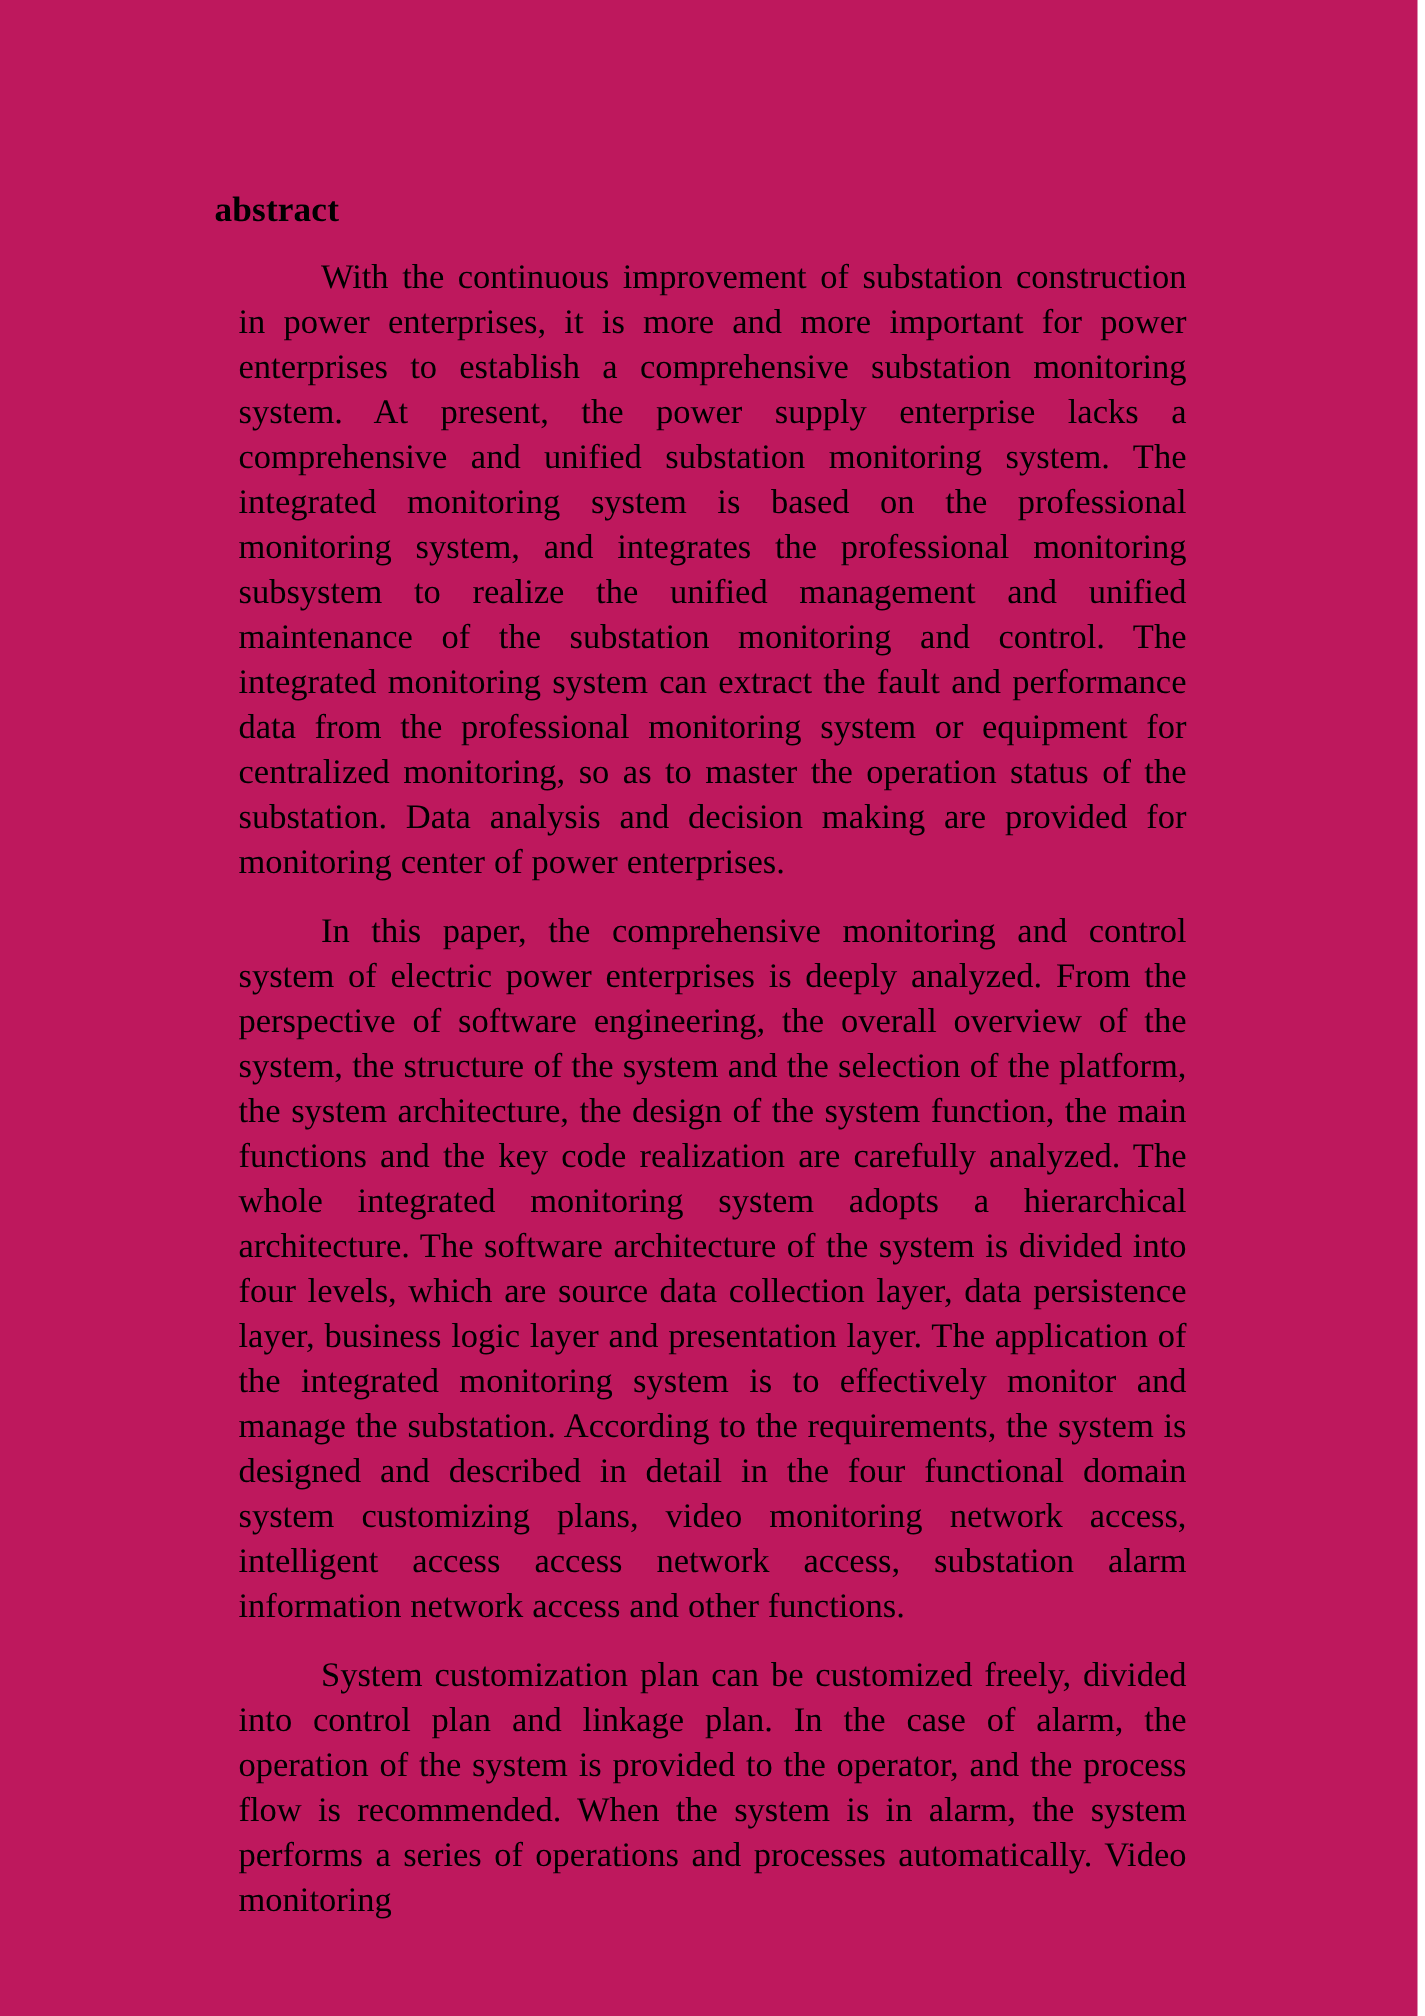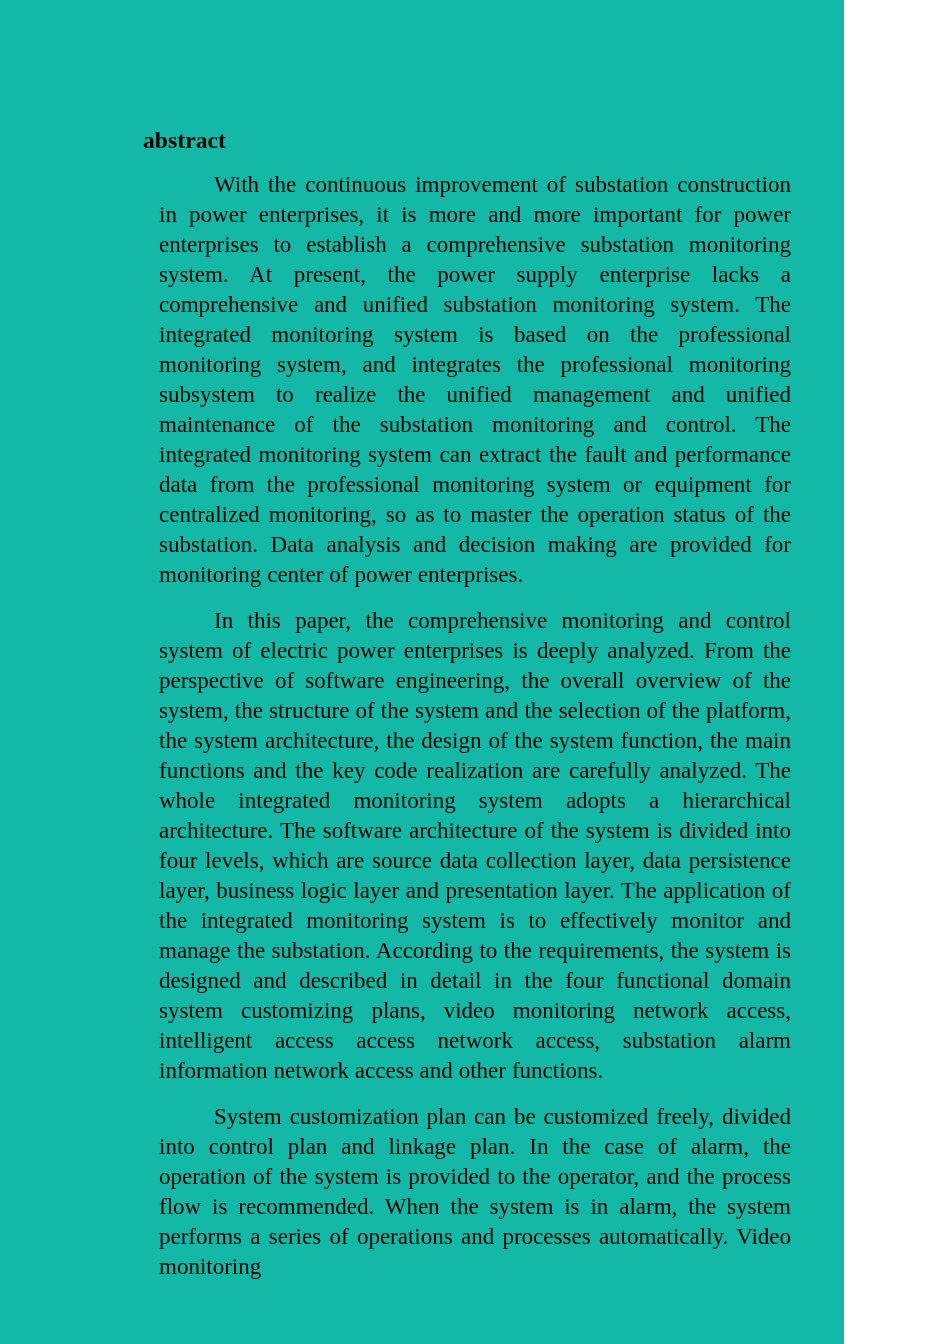--- a/index.html
+++ b/index.html
@@ -10,23 +10,23 @@
   body {
     width: 950px;
     height: 1344px;
     overflow: hidden;
     font-family: "Liberation Serif", "DejaVu Serif", serif;
     color: #000000;
     -webkit-font-smoothing: antialiased;
   }
   .page {
     position: relative;
-    width: 844px;
+    width: 945px;
     height: 1344px;
-    background: #14b8a6;
+    background: #be185d;
     box-sizing: border-box;
   }
   .content {
     position: absolute;
     left: 143px;
     top: 126px;
     width: 664px;
   }
   .section-heading {
     font-size: 23.5px;

